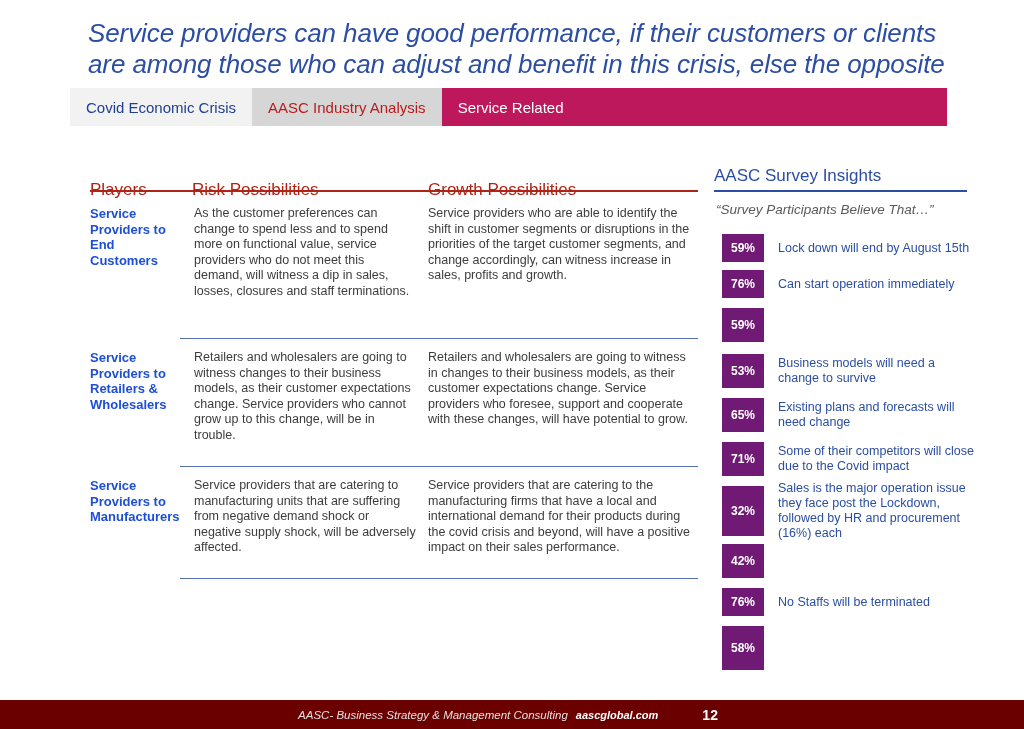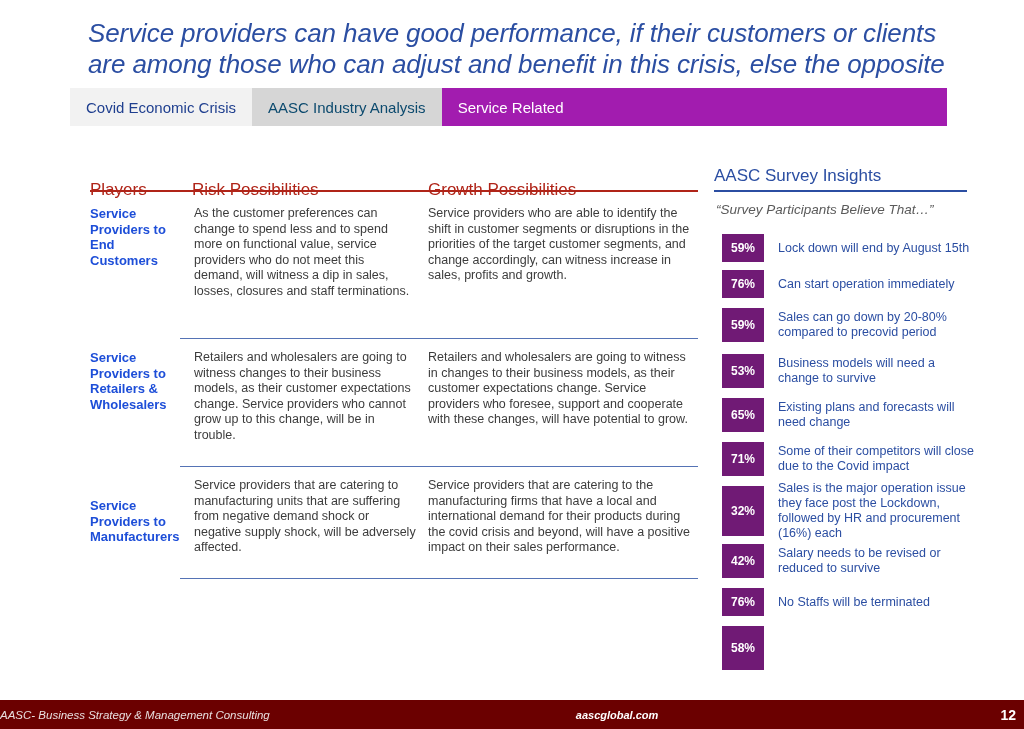--- a/index.html
+++ b/index.html
@@ -41,22 +41,22 @@
     display: flex;
   }
   .tab {
     display: flex;
     align-items: center;
     padding: 0 16px;
     font-size: 15px;
     white-space: nowrap;
   }
   .tab-1 { background: #f2f2f2; color: #1f3f8f; }
-  .tab-2 { background: #d6d6d6; color: #0c4a6e; }
-  .tab-3 { background: #a21caf; color: #ffffff; flex: 1 1 auto; }
+  .tab-2 { background: #d6d6d6; color: #b91c1c; }
+  .tab-3 { background: #be185d; color: #ffffff; flex: 1 1 auto; }
 
   
   .col-head {
     position: absolute;
     top: 180px;
     font-size: 17px;
     color: #b02418;
     white-space: nowrap;
   }
   .col-head.c1 { left: 90px; }
@@ -150,21 +150,21 @@
   
   .footer {
     position: absolute;
     left: 0;
     top: 700px;
     width: 1024px;
     height: 29px;
     background: #6b0000;
     display: flex;
     align-items: center;
-    justify-content: space-between;
+    justify-content: center;
   }
   .footer-text {
     font-size: 11.5px;
     font-style: italic;
     color: #e8dede;
     margin-right: 8px;
   }
   .footer-brand {
     font-size: 11px;
     font-style: italic;
@@ -208,40 +208,39 @@
     <div class="cell growth" style="top:206px;">Service providers who are able to identify the shift in customer segments or disruptions in the priorities of the target customer segments, and change accordingly, can witness increase in sales, profits and growth.</div>
 
     <div class="row-rule" style="top:338px;"></div>
 
     <div class="players" style="top:350px;">Service Providers to Retailers &amp; Wholesalers</div>
     <div class="cell risk" style="top:350px;">Retailers and wholesalers are going to witness changes to their business models, as their customer expectations change. Service providers who cannot grow up to this change, will be in trouble.</div>
     <div class="cell growth" style="top:350px;">Retailers and wholesalers are going to witness in changes to their business models, as their customer expectations change. Service providers who foresee, support and cooperate with these changes, will have potential to grow.</div>
 
     <div class="row-rule" style="top:466px;"></div>
 
-    <div class="players" style="top:478px;margin-top:20px;">Service Providers to Manufacturers</div>
+    <div class="players" style="top:478px;">Service Providers to Manufacturers</div>
     <div class="cell risk" style="top:478px;">Service providers that are catering to manufacturing units that are suffering from negative demand shock or negative supply shock, will be adversely affected.</div>
     <div class="cell growth" style="top:478px;">Service providers that are catering to the manufacturing firms that have a local and international demand for their products during the covid crisis and beyond, will have a positive impact on their sales performance.</div>
 
     <div class="row-rule" style="top:578px;"></div>
   </div>
 
   <div class="survey-item" style="top:234px;height:28px;">
     <div class="badge">59%</div>
     <div class="survey-text">Lock down will end by August 15th</div>
   </div>
 
   <div class="survey-item" style="top:270px;height:28px;">
     <div class="badge">76%</div>
     <div class="survey-text">Can start operation immediately</div>
   </div>
 
   <div class="survey-item" style="top:308px;height:34px;">
     <div class="badge">59%</div>
-    <div class="survey-text">Sales can go down by 20-80% compared to precovid period</div>
   </div>
 
   <div class="survey-item" style="top:354px;height:34px;">
     <div class="badge">53%</div>
     <div class="survey-text">Business models will need a change to survive</div>
   </div>
 
   <div class="survey-item" style="top:398px;height:34px;">
     <div class="badge">65%</div>
     <div class="survey-text">Existing plans and forecasts will need change</div>
@@ -252,21 +251,20 @@
     <div class="survey-text">Some of their competitors will  close due to the Covid impact</div>
   </div>
 
   <div class="survey-item" style="top:486px;height:50px;">
     <div class="badge">32%</div>
     <div class="survey-text">Sales is the major operation issue they face post the Lockdown, followed by HR and procurement (16%) each</div>
   </div>
 
   <div class="survey-item" style="top:544px;height:34px;">
     <div class="badge">42%</div>
-    <div class="survey-text">Salary needs to be revised or reduced to survive</div>
   </div>
 
   <div class="survey-item" style="top:588px;height:28px;">
     <div class="badge">76%</div>
     <div class="survey-text">No Staffs will be terminated</div>
   </div>
 
   <div class="survey-item" style="top:626px;height:44px;">
     <div class="badge">58%</div>
   </div>

